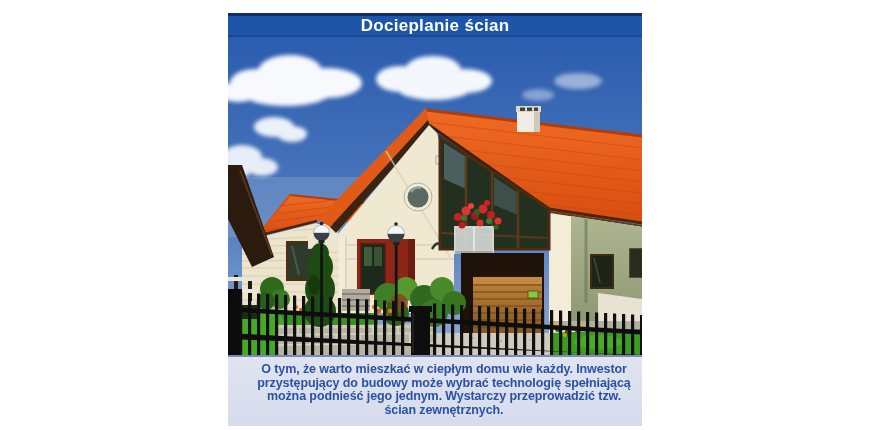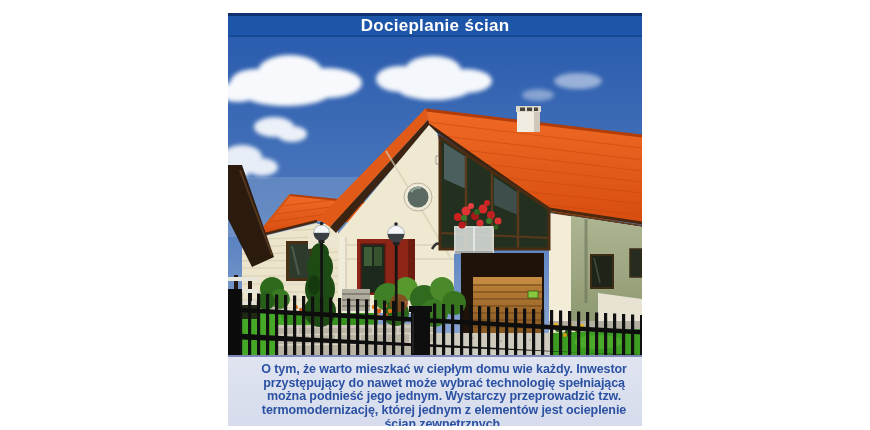--- a/index.html
+++ b/index.html
@@ -426,20 +426,19 @@
             <rect x="181" y="269" width="23" height="6" fill="#0e0e0e"></rect>
             <rect x="183" y="274" width="19" height="44" fill="#0e0e0e"></rect>
             <line x1="185" y1="276" x2="185" y2="316" stroke="#2e2e2e" stroke-width="1.2"></line>
           </g>
         </g>
       </svg>
     </div>
 
     <div class="caption">
       <div class="cap-line">O tym, że warto mieszkać w ciepłym domu wie każdy. Inwestor</div>
-      <div class="cap-line">przystępujący do nawet może wybrać technologię spełniającą</div>
+      <div class="cap-line">przystępujący do budowy może wybrać technologię spełniającą</div>
       <div class="cap-line">można podnieść jego jednym. Wystarczy przeprowadzić tzw.</div>
-      <div class="cap-line">termomodernizację, której jednym z elementów jest ocieplenie</div>
       <div class="cap-line">ścian zewnętrznych.</div>
     </div>
 
   </div>
 </div>
 
 </body></html>

